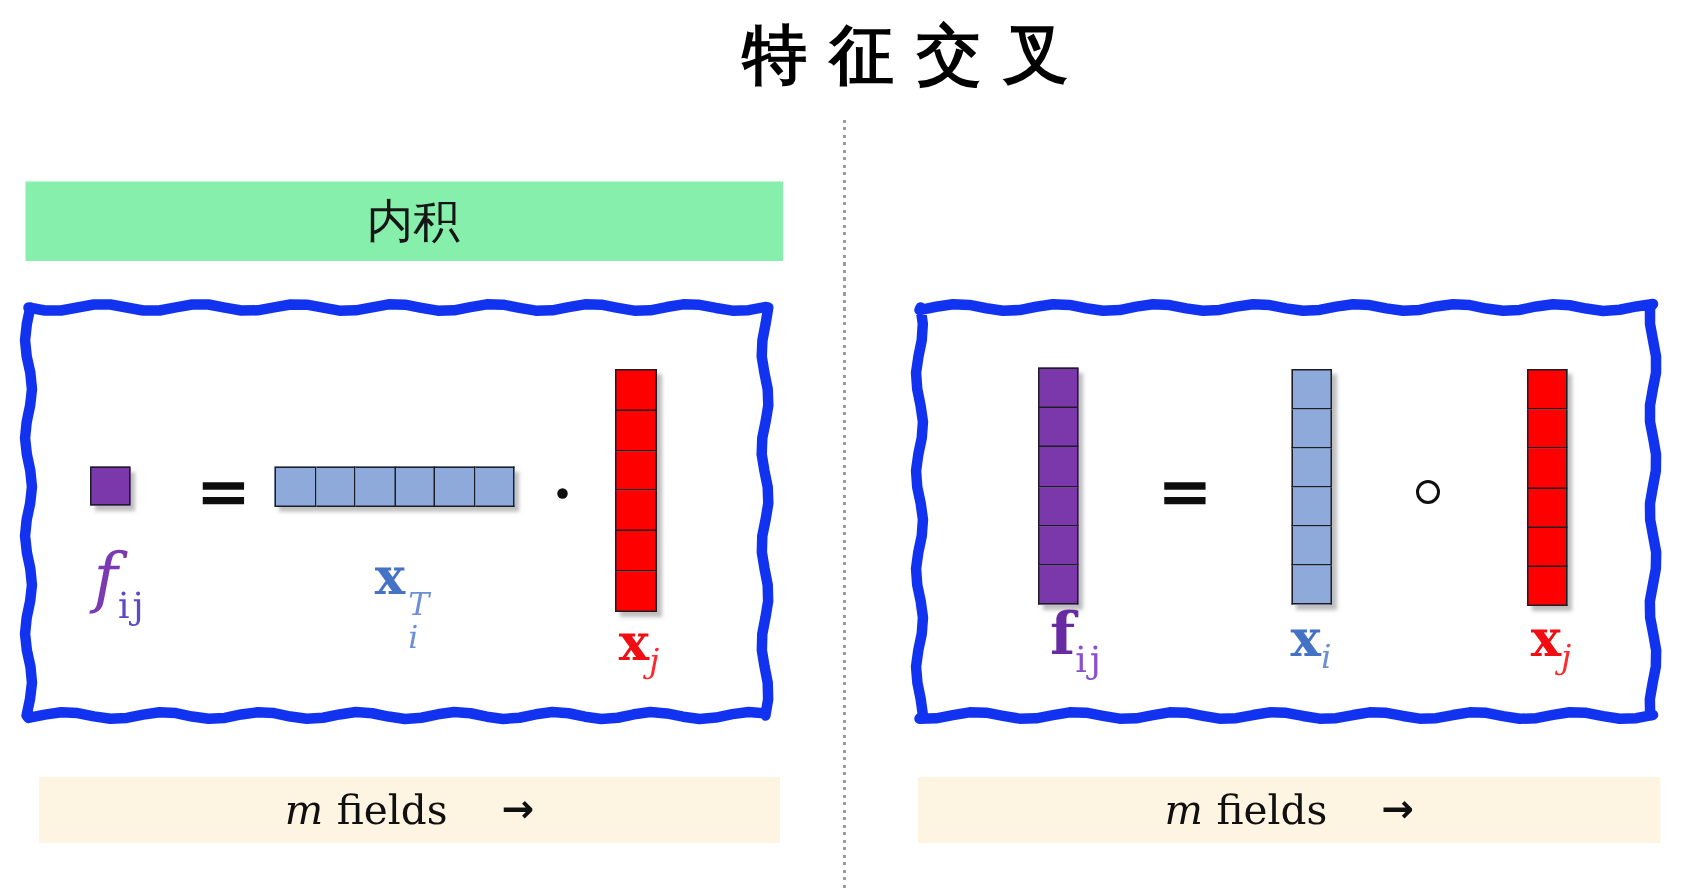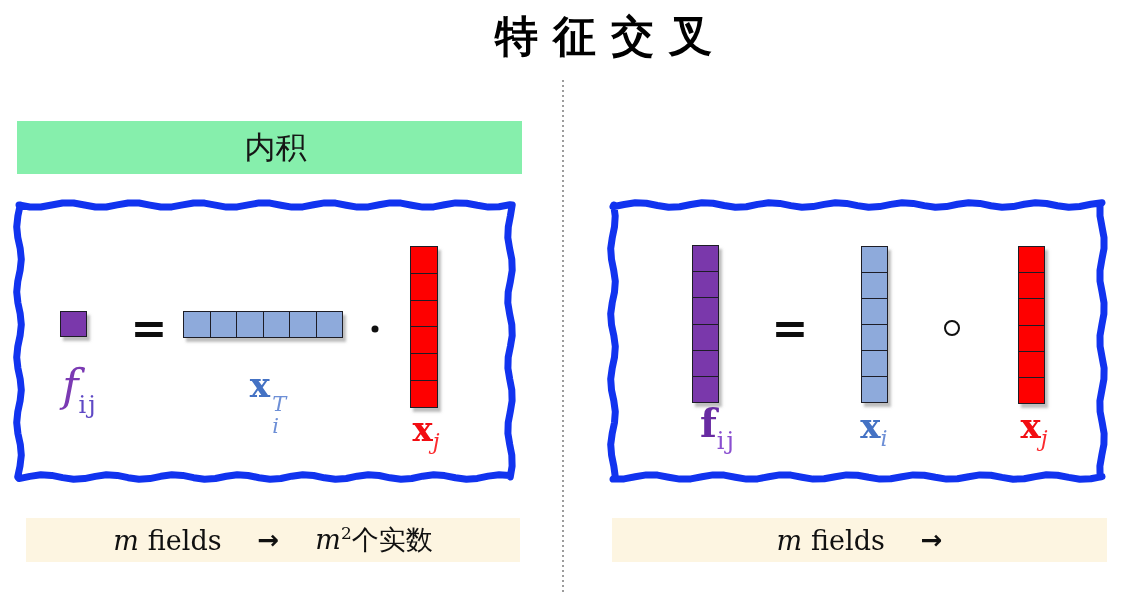--- a/index.html
+++ b/index.html
@@ -130,21 +130,20 @@
       <span class="x-bold x-red">x</span><span class="sub-j">j</span>
     </div>
   </div>
 
   <div class="footer-bar f-left">
     <span class="mf">
         <span class="it">m</span>
         <span>fields</span>
       </span>
     <span class="arrow">→</span>
-    <span class="m2"><span class="it">m</span><sup>2</sup><span>个实数</span></span>
   </div>
 
 
   <div class="box b-right">
     <svg class="scribble-svg" width="503" height="286">
         <path class="scribble" d="M 7.0 8.7 L 18.1 6.5 L 29.2 4.8 L 40.3 5.3 L 51.5 7.5 L 62.6 9.2 L 73.7 8.7 L 84.8 6.5 L 95.9 4.8 L 107.0 5.3 L 118.1 7.5 L 129.3 9.2 L 140.4 8.7 L 151.5 6.4 L 162.6 4.8 L 173.7 5.4 L 184.8 7.6 L 195.9 9.2 L 207.0 8.6 L 218.2 6.4 L 229.3 4.8 L 240.4 5.4 L 251.5 7.6 L 262.6 9.2 L 273.7 8.6 L 284.8 6.4 L 296.0 4.8 L 307.1 5.4 L 318.2 7.6 L 329.3 9.2 L 340.4 8.6 L 351.5 6.3 L 362.6 4.8 L 373.8 5.4 L 384.9 7.7 L 396.0 9.2 L 407.1 8.6 L 418.2 6.3 L 429.3 4.8 L 440.4 5.5 L 451.5 7.7 L 462.7 9.3 L 473.8 8.5 L 484.9 6.3 L 496.0 4.7 L 494.0 7.0 L 494.0 17.9 L 496.0 28.8 L 498.0 39.6 L 498.0 50.5 L 495.9 61.4 L 494.0 72.3 L 494.0 83.2 L 496.1 94.0 L 498.0 104.9 L 497.9 115.8 L 495.9 126.7 L 494.0 137.6 L 494.1 148.4 L 496.1 159.3 L 498.1 170.2 L 497.9 181.1 L 495.9 192.0 L 493.9 202.8 L 494.1 213.7 L 496.2 224.6 L 498.1 235.5 L 497.9 246.4 L 495.8 257.2 L 493.9 268.1 L 494.1 279.0 L 496.0 278.6 L 484.9 280.8 L 473.8 281.2 L 462.7 279.4 L 451.5 277.2 L 440.4 276.8 L 429.3 278.6 L 418.2 280.8 L 407.1 281.2 L 396.0 279.4 L 384.9 277.2 L 373.8 276.9 L 362.6 278.7 L 351.5 280.8 L 340.4 281.1 L 329.3 279.3 L 318.2 277.2 L 307.1 276.9 L 296.0 278.7 L 284.8 280.8 L 273.7 281.1 L 262.6 279.3 L 251.5 277.2 L 240.4 276.9 L 229.3 278.7 L 218.2 280.8 L 207.0 281.1 L 195.9 279.2 L 184.8 277.1 L 173.7 276.9 L 162.6 278.8 L 151.5 280.9 L 140.4 281.1 L 129.3 279.2 L 118.1 277.1 L 107.0 276.9 L 95.9 278.8 L 84.8 280.9 L 73.7 281.1 L 62.6 279.2 L 51.5 277.1 L 40.3 276.9 L 29.2 278.8 L 18.1 280.9 L 7.0 281.1 L 9.3 279.0 L 7.8 268.1 L 5.6 257.2 L 4.7 246.4 L 6.2 235.5 L 8.5 224.6 L 9.3 213.7 L 7.8 202.8 L 5.5 192.0 L 4.7 181.1 L 6.2 170.2 L 8.5 159.3 L 9.3 148.4 L 7.8 137.6 L 5.5 126.7 L 4.7 115.8 L 6.2 104.9 L 8.5 94.0 L 9.3 83.2 L 7.7 72.3 L 5.5 61.4 L 4.7 50.5 L 6.3 39.6 L 8.5 28.8 L 9.2 17.9 L 7.7 7.0 Z"></path>
       </svg>
 
     <div class="cells colv purple-cells" style="left:86px;top:47px;width:27px;height:158px;">
         <div class="cell"></div>

